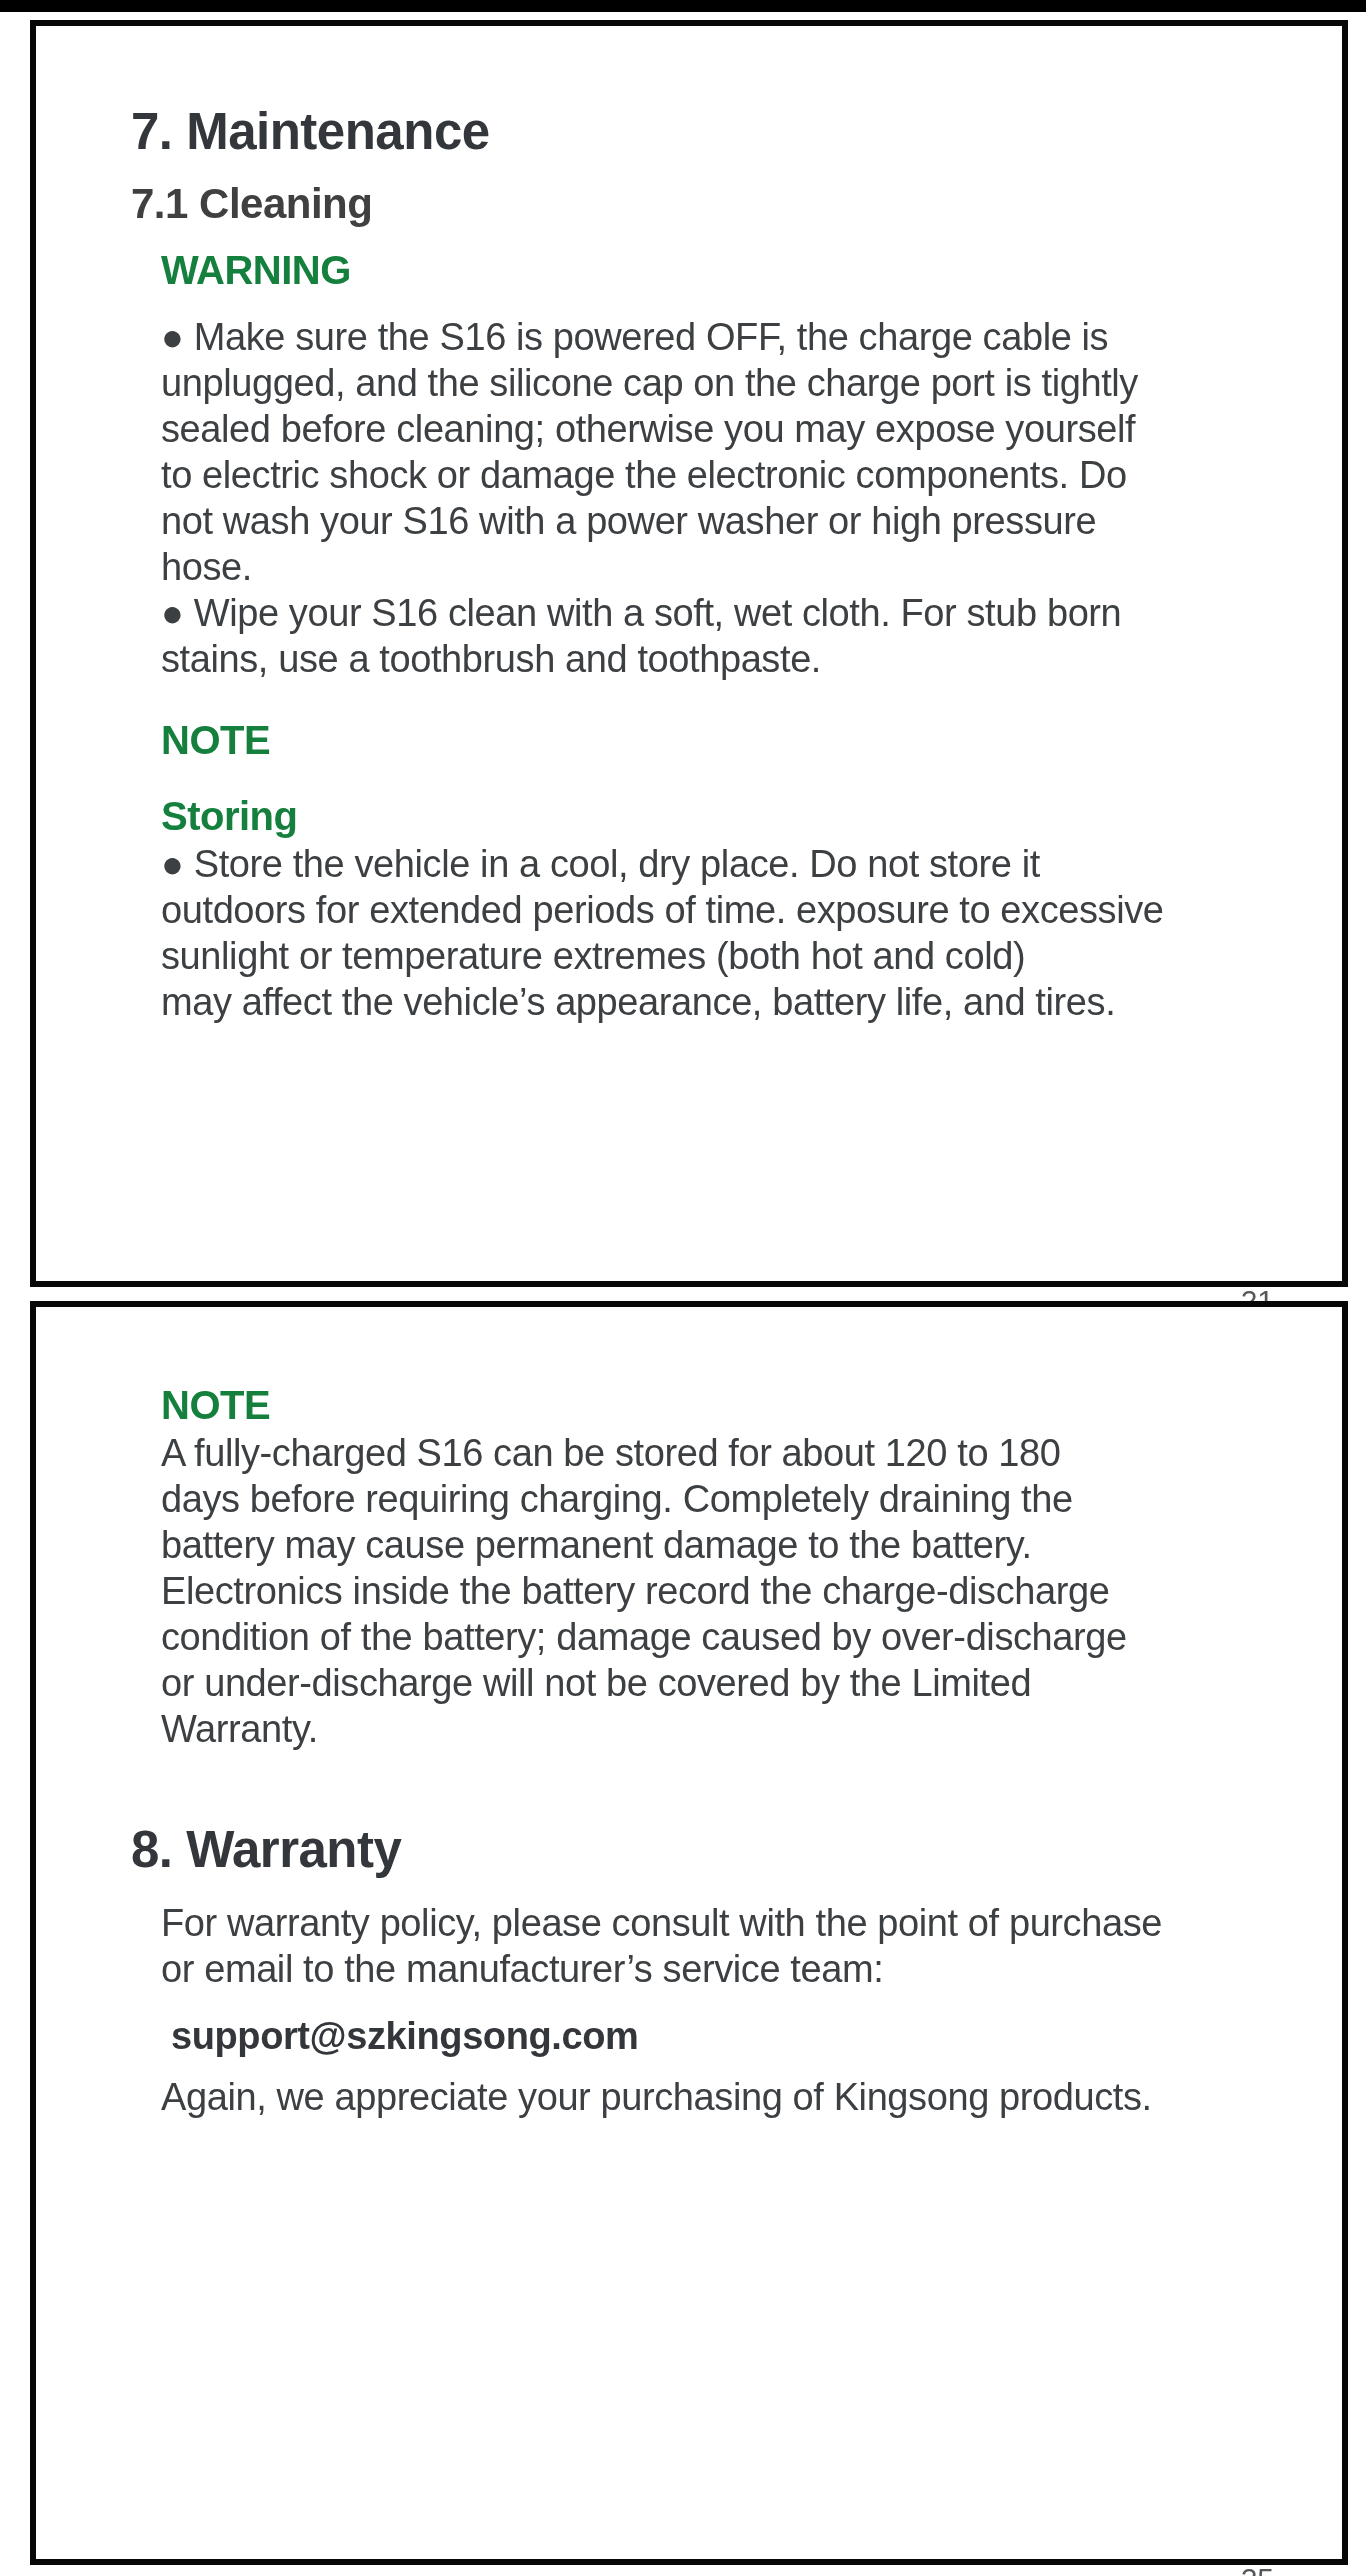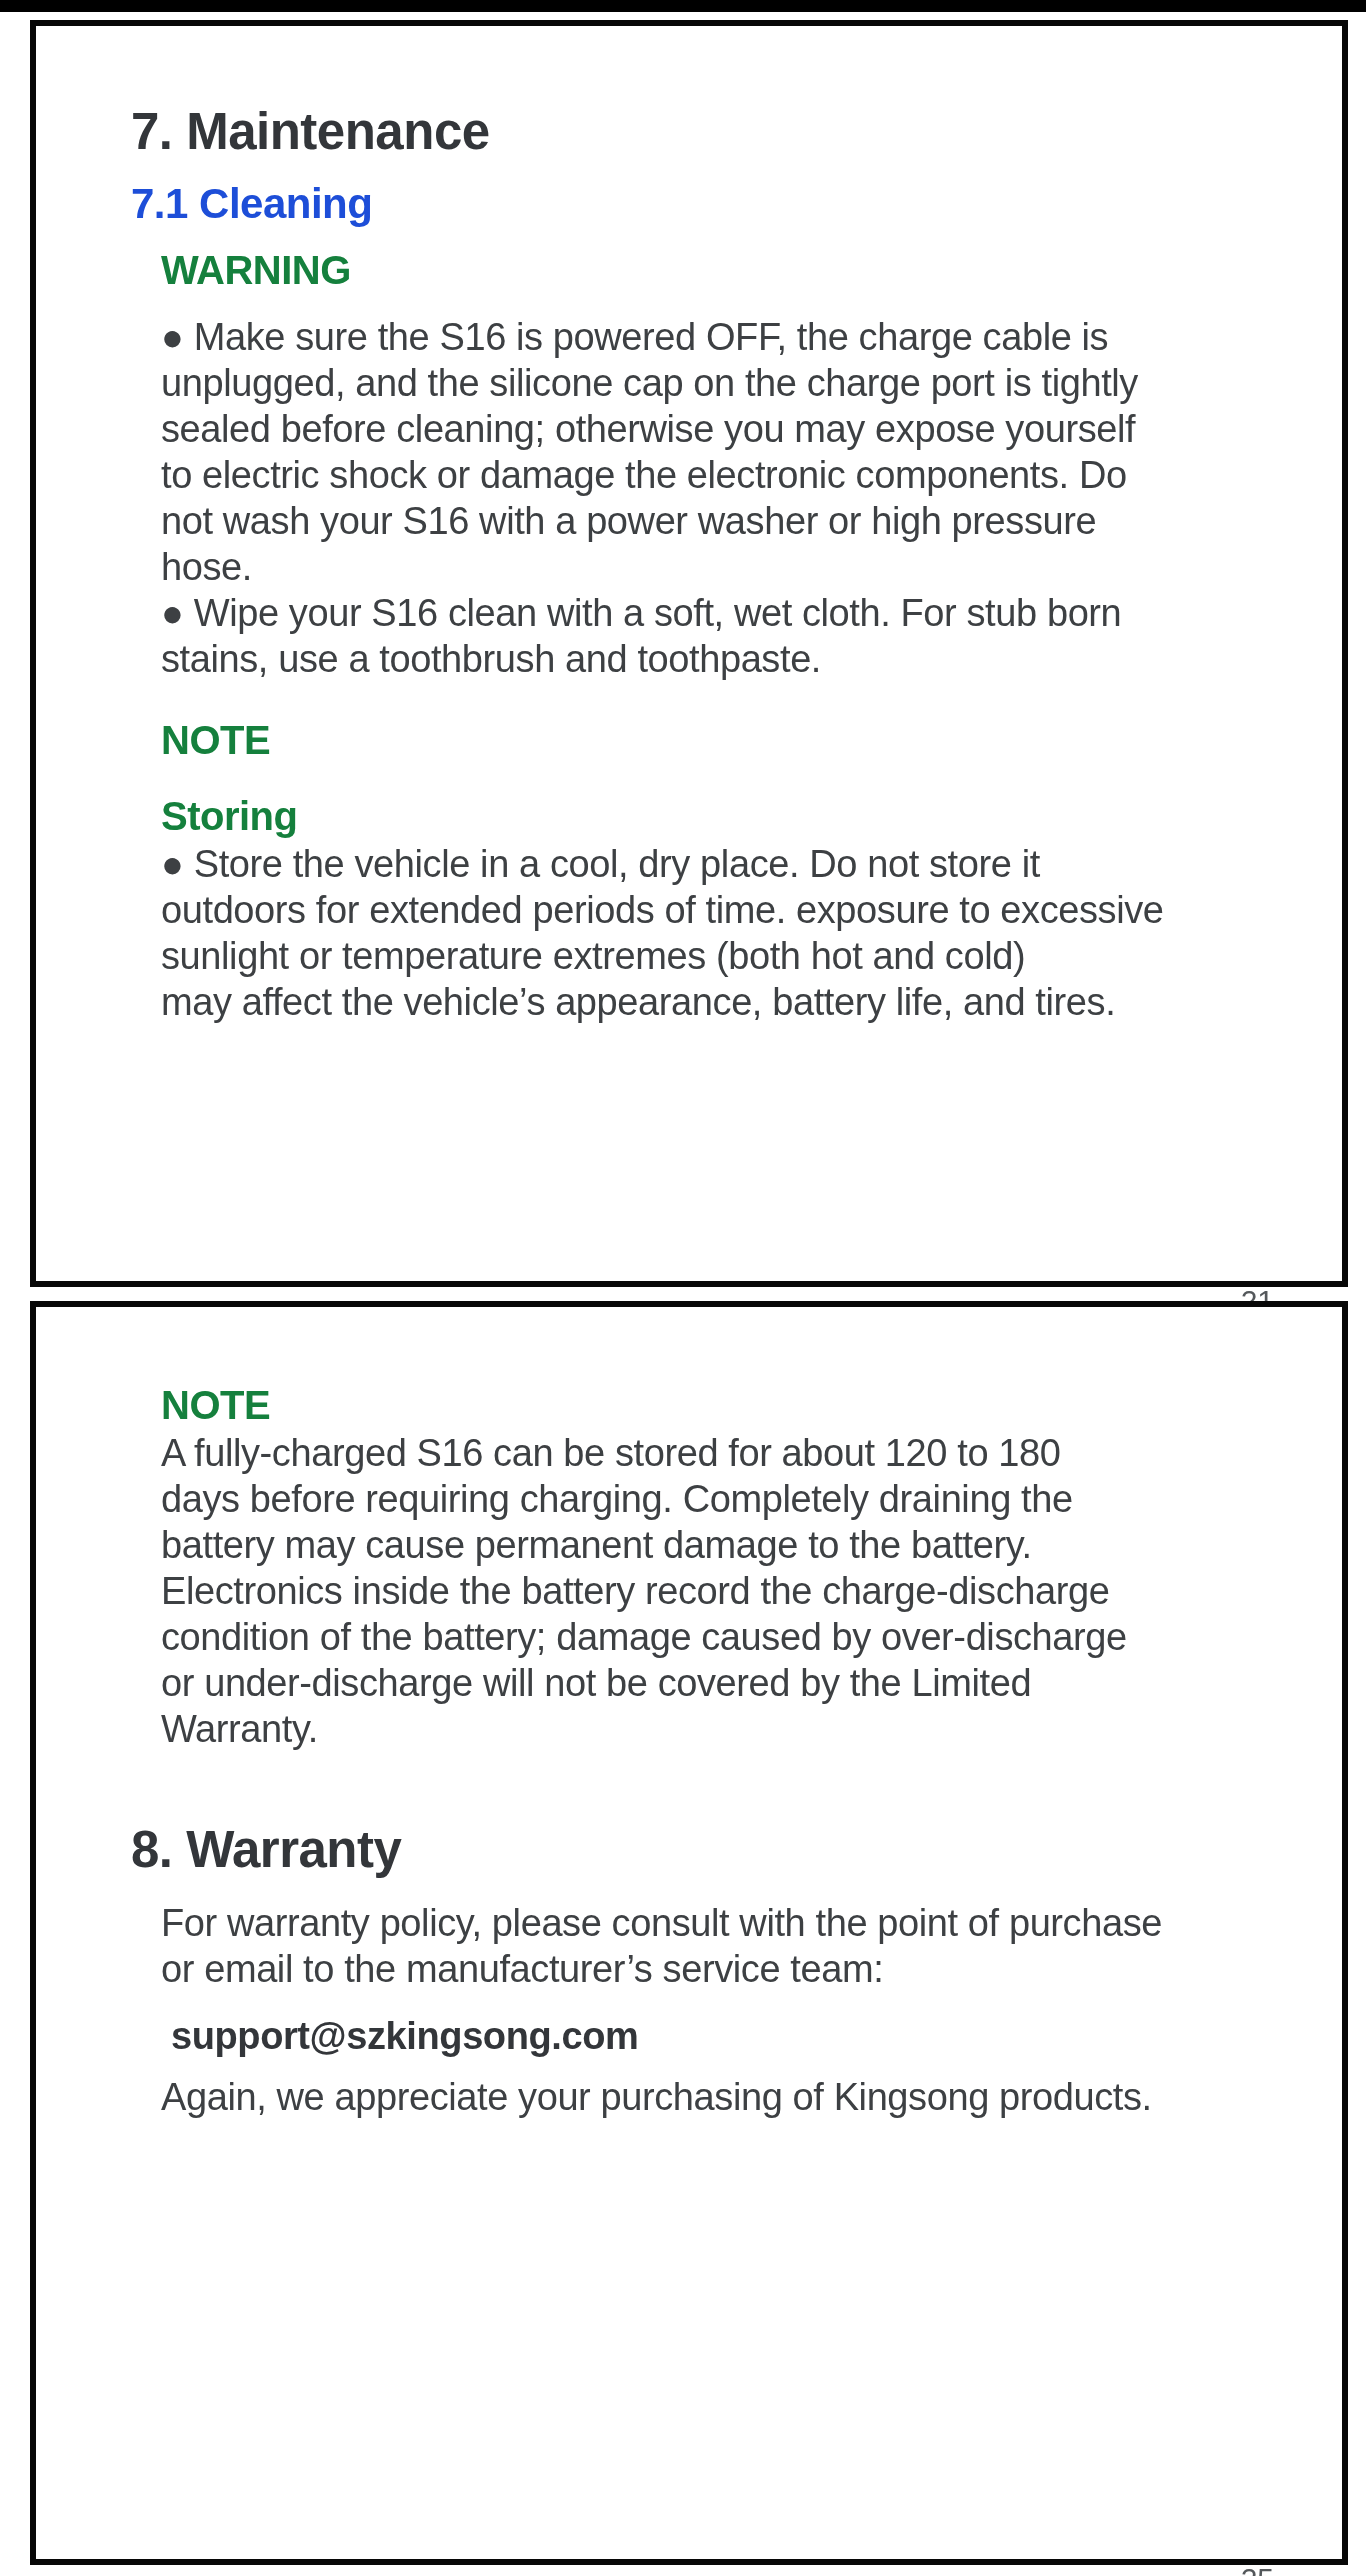--- a/index.html
+++ b/index.html
@@ -42,21 +42,21 @@
     font-weight: bold;
     line-height: 63px;
     color: #33363a;
     margin: 0;
     letter-spacing: -0.5px;
   }
   .h2 {
     font-size: 42px;
     font-weight: bold;
     line-height: 51px;
-    color: #1d4ed8;
+    color: #404040;
     margin: 15px 0 0 0;
     letter-spacing: -0.5px;
   }
   .h3 {
     font-size: 40px;
     font-weight: bold;
     line-height: 49px;
     color: #15803d;
     margin: 0 0 0 30px;
     letter-spacing: -0.5px;

